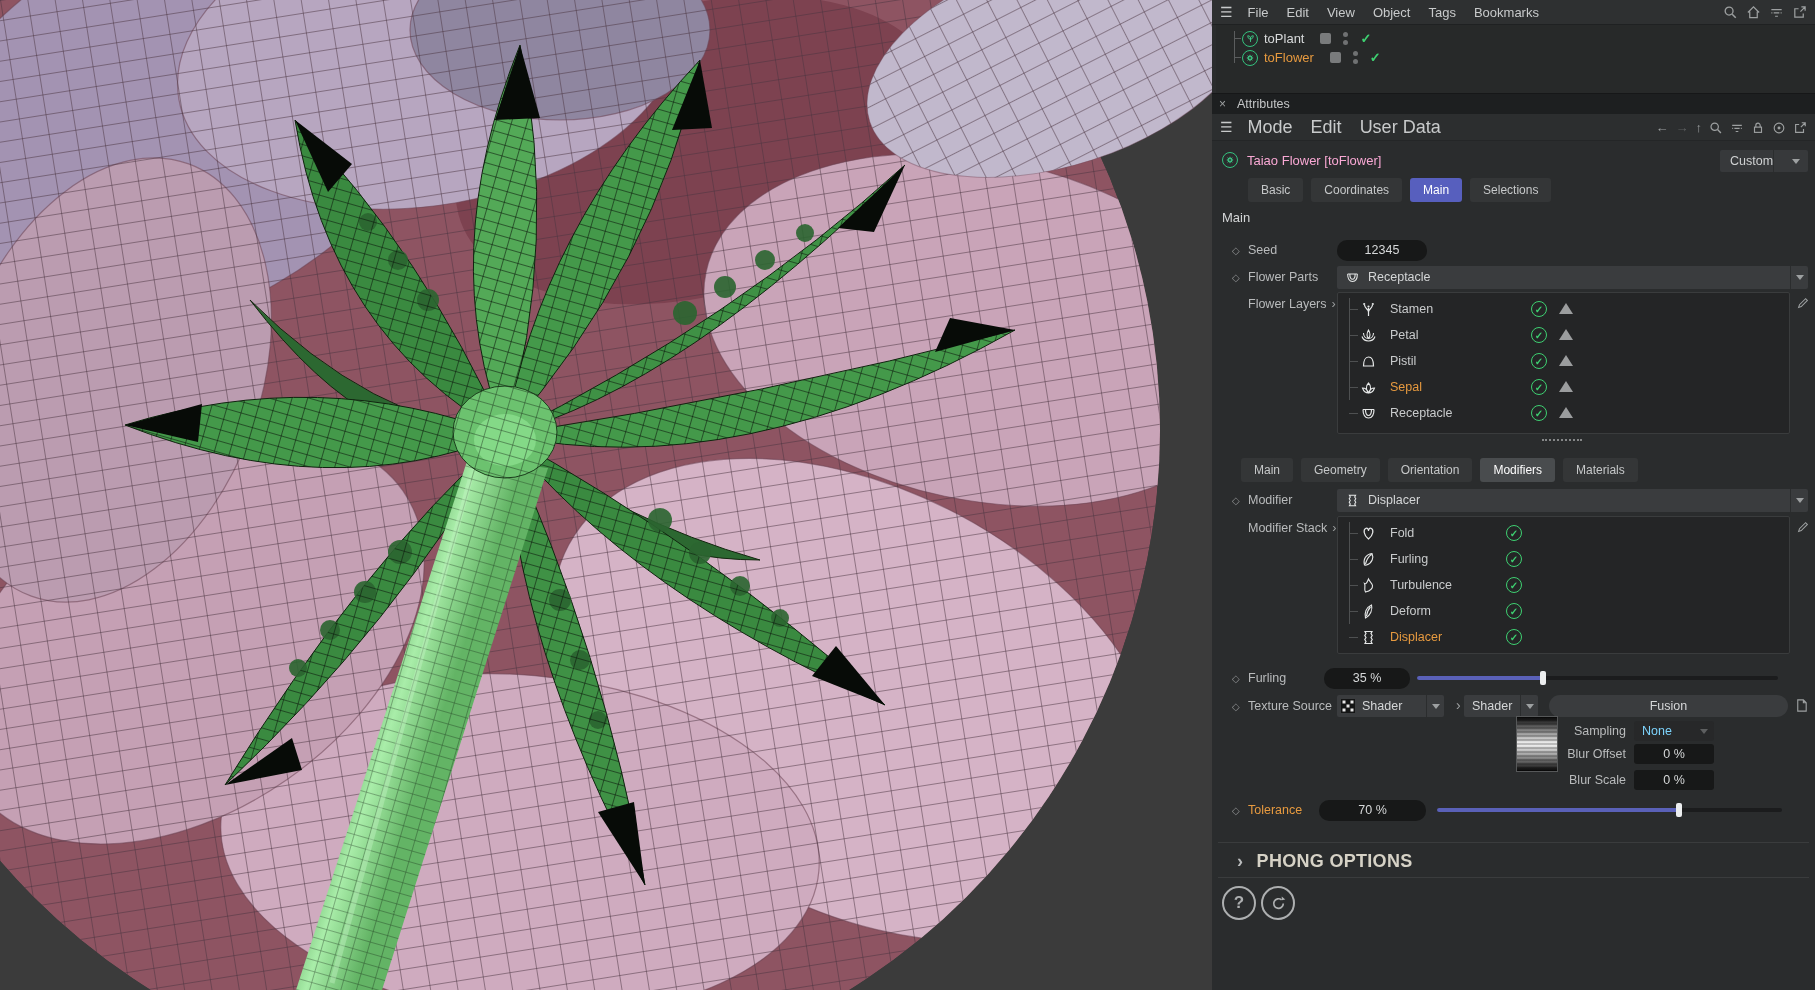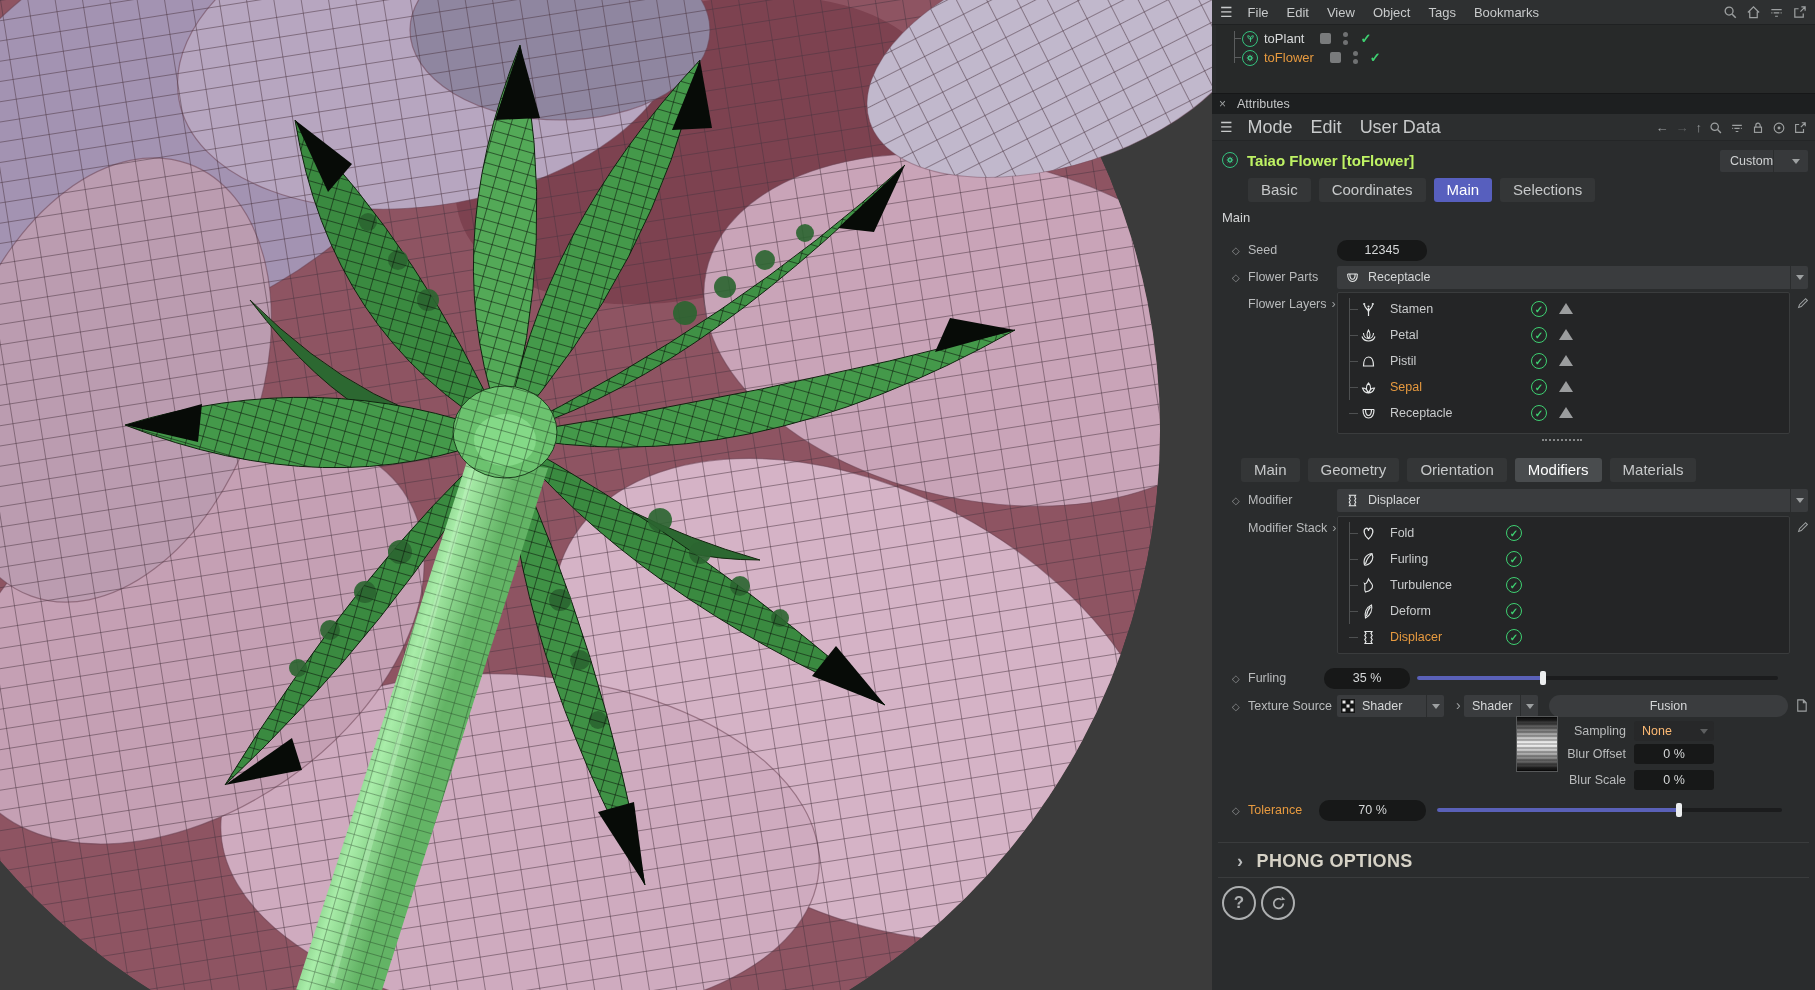--- a/index.html
+++ b/index.html
@@ -25,28 +25,28 @@
   .dots2{display:flex;flex-direction:column;gap:3px;margin-left:6px;}
   .dots2 i{width:5px;height:5px;border-radius:50%;background:#6f7172;}
   .okcheck{color:#3ed071;font-size:13px;font-weight:bold;margin-left:6px;}
   .attrstrip{left:0;top:93px;width:100%;height:21px;background:#1d1f20;border-top:1px solid #161718;display:flex;align-items:center;gap:11px;padding-left:7px;box-sizing:border-box;color:#c4c6c7;font-size:12.5px;}
   .closex{color:#9da0a1;font-size:12px;}
   .moderow{left:0;top:114px;width:100%;height:27px;background:#2c2e2f;border-bottom:1px solid #242627;display:flex;align-items:center;padding-left:8px;box-sizing:border-box;}
   .moderow .menu-item{font-size:18px;}
   .attr-icons{position:absolute;right:8px;top:120px;display:flex;gap:7px;align-items:center;color:#9da0a1;font-size:13px;}
   .attr-icons .dim{color:#5d5f60;}
   .titlerow{left:10px;top:148px;height:24px;display:flex;align-items:center;gap:9px;}
-  .objtitle{color:#bef264;font-size:15px;font-weight:bold;}
+  .objtitle{color:#f9a8d4;font-size:13px;}
   .customdd{right:7px;top:150px;width:88px;height:22px;background:#37393b;border-radius:2px;display:flex;align-items:center;}
   .customdd span{flex:1;padding-left:10px;color:#cfd1d2;}
   .ddarrow{width:17px;height:100%;border-left:1px solid #2b2d2e;display:flex;align-items:center;justify-content:center;}
   .tri-d{width:0;height:0;border-left:4px solid transparent;border-right:4px solid transparent;border-top:5px solid #9da0a1;}
   .tabs{left:0;top:178px;width:100%;height:24px;display:flex;gap:8px;padding-left:36px;box-sizing:border-box;}
   .tabs2{top:458px;padding-left:29px;}
-  .tab{height:24px;line-height:24px;padding:0 13px;background:#343637;border-radius:3px;color:#c6c8c9;font-size:15px;text-align:center;}
+  .tab{height:24px;line-height:24px;padding:0 13px;background:#343637;border-radius:3px;color:#c6c8c9;font-size:12px;text-align:center;}
   .tab.activeb{background:#575fbe;color:#fff;}
   .tab.activeg{background:#494c4e;color:#fdfdfd;}
   .section{left:10px;top:210px;color:#d4d6d7;font-size:13px;}
   .prow{position:absolute;height:24px;display:flex;align-items:center;}
   .diamond{position:absolute;left:20px;color:#8c8e8f;font-size:10px;}
   .plabel{position:absolute;left:36px;color:#b9bbbc;}
   .plabel.hl{color:#e79a3f;}
   .chev{color:#9da0a1;margin-left:5px;}
   .field{position:absolute;height:21px;background:#171818;border-radius:10px;color:#d6d8d9;text-align:center;line-height:21px;}
   .bigdd{position:absolute;left:125px;width:471px;height:23px;background:#3a3c3e;border-radius:2px;display:flex;align-items:center;gap:8px;padding-left:8px;box-sizing:border-box;color:#d4d6d7;}
@@ -65,21 +65,21 @@
   .slider{position:absolute;height:4px;background:#1b1c1d;border-radius:2px;top:10px;}
   .sfill{position:absolute;left:0;top:0;height:4px;background:#5a61b8;border-radius:2px;}
   .shandle{position:absolute;right:-3px;top:-5px;width:6px;height:14px;background:#eceeef;border-radius:2px;}
   .shaderdd{position:absolute;height:22px;background:#3a3c3e;border-radius:2px;display:flex;align-items:center;box-sizing:border-box;color:#d4d6d7;}
   .fusion{position:absolute;left:337px;width:239px;height:22px;background:#3a3c3e;border-radius:11px;text-align:center;line-height:22px;color:#d4d6d7;}
   .thumb{position:absolute;left:304px;top:716px;width:42px;height:56px;border:1px solid #565859;box-sizing:border-box;
      background:linear-gradient(180deg,#050505 0%,#9a9a9a 30%,#f4f4f4 50%,#9a9a9a 72%,#050505 100%);}
   .thumb:after{content:"";position:absolute;inset:0;background:repeating-linear-gradient(0deg,rgba(0,0,0,0) 0 2px,rgba(0,0,0,.22) 2px 4px);}
   .slabel{position:absolute;width:62px;text-align:right;color:#b9bbbc;}
   .sval{position:absolute;left:422px;width:80px;height:20px;border-radius:3px;}
-  .nonedd{background:#272829;color:#fdba74;display:flex;align-items:center;padding-left:8px;box-sizing:border-box;}
+  .nonedd{background:#272829;color:#7dd3fc;display:flex;align-items:center;padding-left:8px;box-sizing:border-box;}
   .nonedd .tri-d{margin-left:auto;margin-right:6px;border-top-color:#5d5f60;}
   .divider{position:absolute;left:6px;right:6px;height:1px;background:#3a3c3d;}
   .phong{position:absolute;left:20px;top:851px;color:#d6d2c6;font-weight:bold;font-size:18px;letter-spacing:.3px;}
   .phong .chev{color:#b9bbbc;margin-right:8px;}
   .cbtn{position:absolute;top:886px;width:34px;height:34px;border:2.5px solid #adafb0;border-radius:50%;box-sizing:border-box;display:flex;align-items:center;justify-content:center;color:#adafb0;font-weight:bold;font-size:17px;}
 </style>
 </head>
 <body>
 
 <svg width="0" height="0" style="position:absolute" aria-hidden="true">

